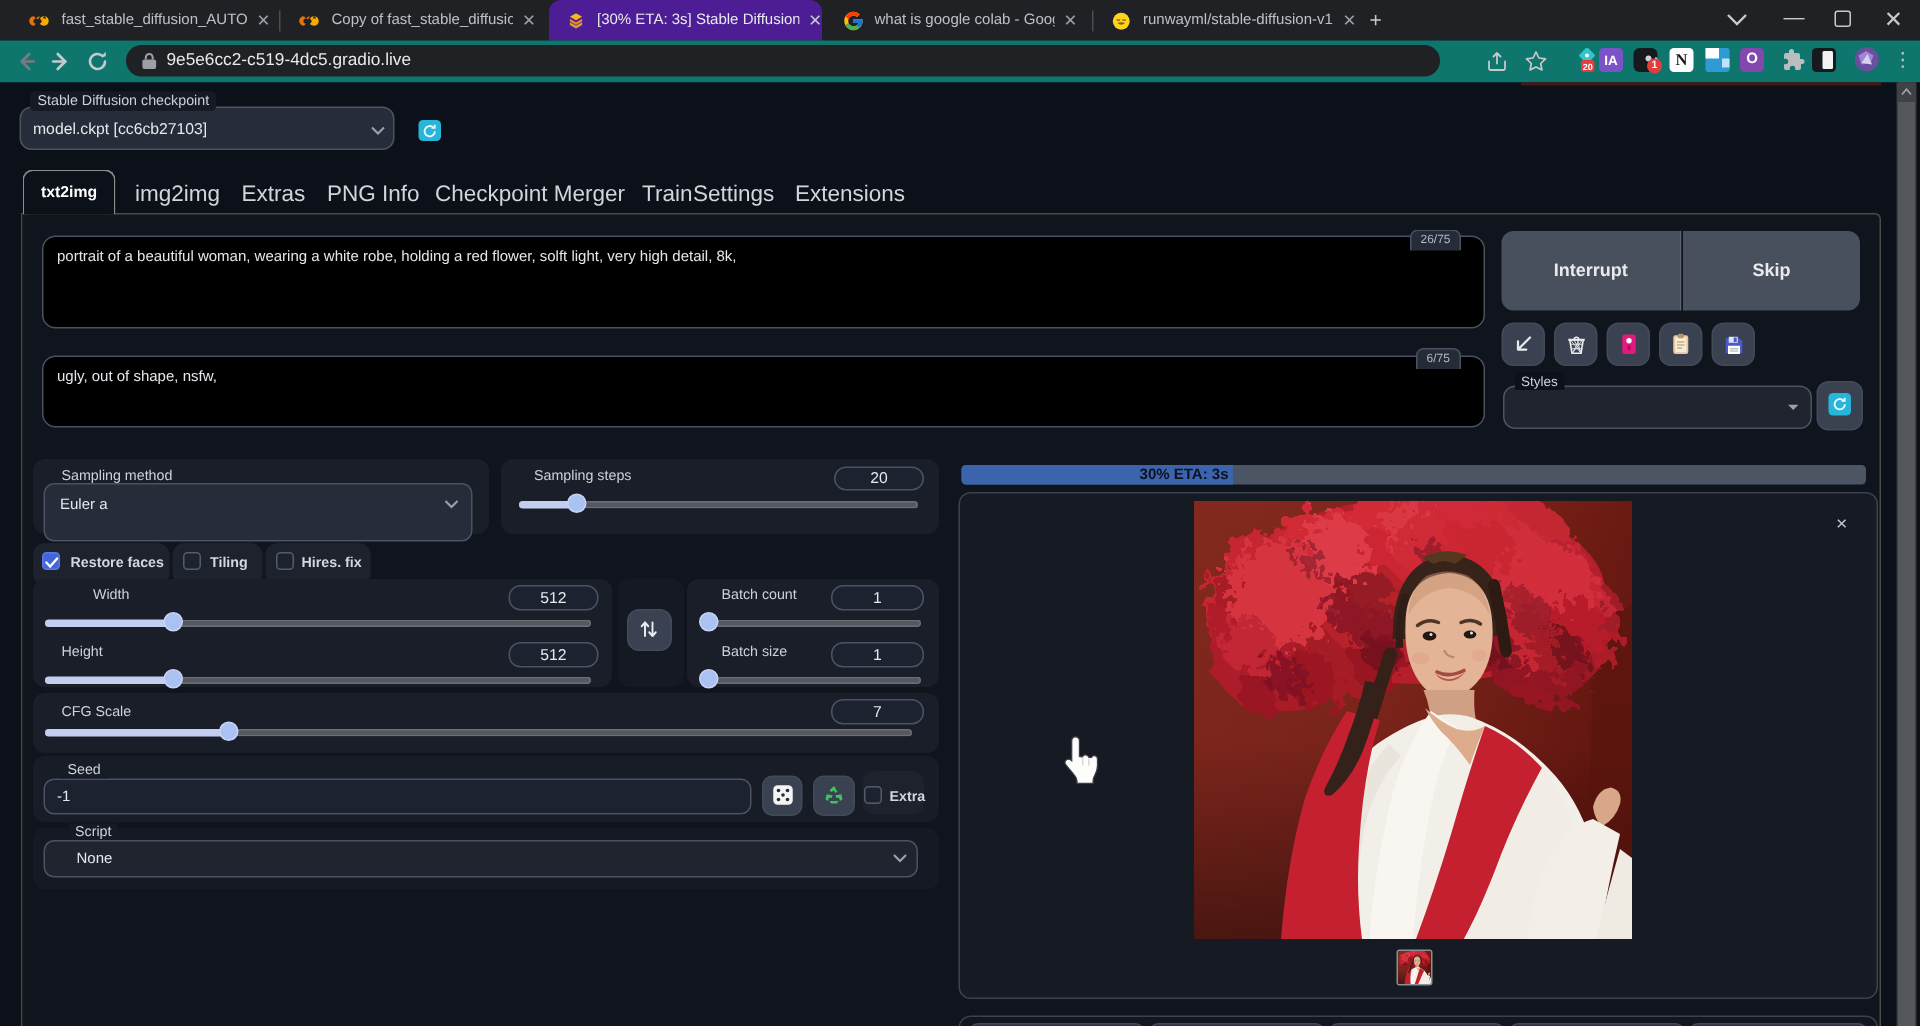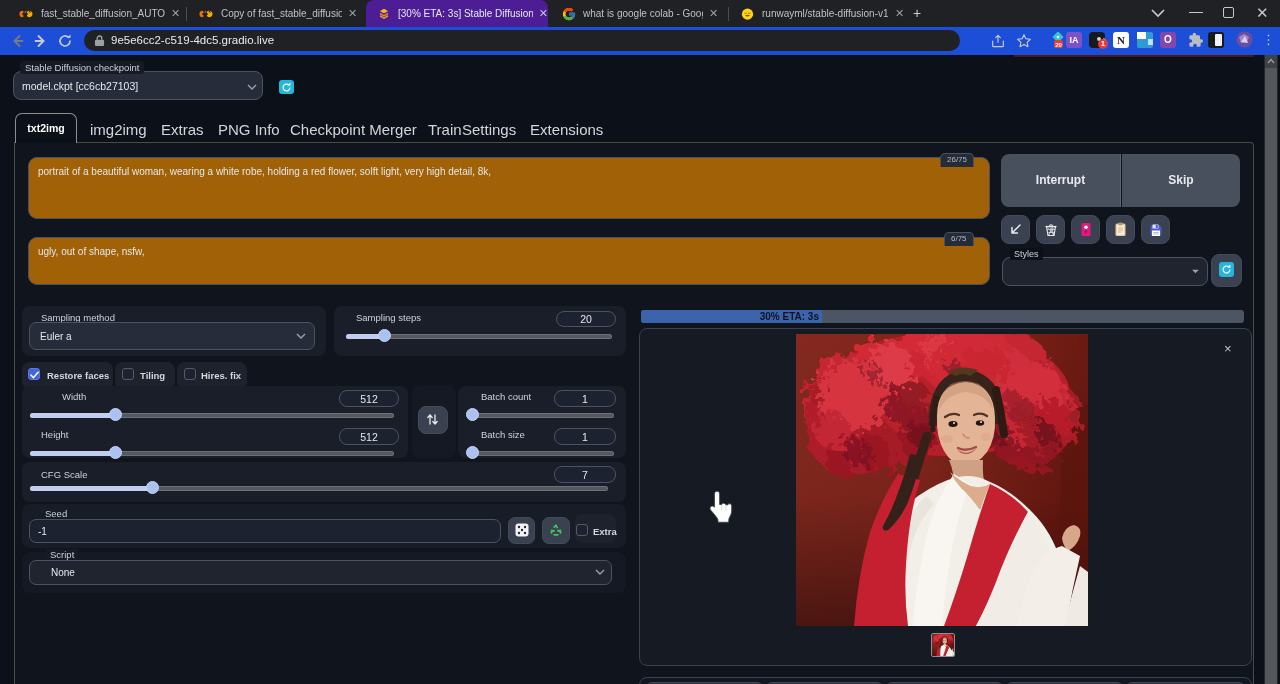--- a/index.html
+++ b/index.html
@@ -7,36 +7,36 @@
   .abs { position:absolute; }
   #stage { position:relative; width:1280px; height:684px; overflow:hidden; }
 
   
   #tabstrip { position:absolute; left:0; top:0; width:1280px; height:27px; background:#202124; }
   .tab { position:absolute; top:0; height:27px; display:flex; align-items:center; color:#bdc1c6; font-size:10px; }
   .tab .ttl { white-space:nowrap; overflow:hidden; }
   .tab.active { background:#4c1d95; border-radius:8px 8px 0 0; color:#e8eaed; }
   .tabx { color:#9aa0a6; font-size:11px; margin-left:6px; }
   .tabsep { position:absolute; top:7px; width:1px; height:14px; background:#4a4d51; }
-  #toolbar { position:absolute; left:0; top:27px; width:1280px; height:28px; background:#1d4ed8; }
+  #toolbar { position:absolute; left:0; top:27px; width:1280px; height:28px; background:#0f766e; }
   #omni { position:absolute; left:84px; top:3px; width:876px; height:21px; border-radius:11px; background:#202124; color:#e8eaed; font-size:11.5px; line-height:21px; }
   .winbtn { position:absolute; top:0; color:#c7cacd; }
 
   
   #page { position:absolute; left:0; top:55px; width:1280px; height:629px; background:#0c1019; }
 
   .blocklabel { color:#cdd2da; font-size:9.5px; }
 
   
   .gtab { position:absolute; top:66px; color:#d2d5da; font-size:15px; }
   #tabactive { position:absolute; left:15px; top:58px; width:62px; height:30px; border:1px solid #8d8d8d; border-bottom:none; border-radius:7px 7px 0 0; color:#fff; font-size:10.5px; font-weight:700; text-align:center; line-height:29px; background:#0c1019; z-index:2; }
   #wrapper { position:absolute; left:14px; top:87px; width:1240px; height:542px; border:1px solid #4c4a43; border-bottom:none; border-radius:0 4px 0 0; background:#10141d; }
 
   
-  .ta { position:absolute; background:#a16207; border:1px solid #4a5161; border-radius:9px; color:#e3e6eb; font-size:10px; padding:8px 9px; }
+  .ta { position:absolute; background:#000000; border:1px solid #4a5161; border-radius:9px; color:#e3e6eb; font-size:10px; padding:8px 9px; }
   .counter { position:absolute; color:#b3bac4; font-size:8px; background:#262b38; border:1px solid #4a5161; border-bottom:none; padding:1px 6px 3px; border-radius:5px 5px 0 0; }
 
   .bigbtn { position:absolute; background:#49505d; color:#e8eaee; font-size:12px; font-weight:600; text-align:center; }
   .smbtn { position:absolute; width:29px; height:29px; background:#3a4150; border:1px solid #434b59; border-radius:8px; display:flex; align-items:center; justify-content:center; }
 
   .slider-track { position:absolute; height:5px; background:#55595f; border-radius:3px; border:1px solid #6b6f76; border-left:none; }
   .slider-fill { position:absolute; height:5px; background:#c3cdf0; border-radius:3px; }
   .slider-thumb { position:absolute; width:13px; height:13px; border-radius:50%; background:#a9c2f2; border:1px solid #c9d4f5; }
   .numbox { position:absolute; background:#1c2230; border:1px solid #4b5362; border-radius:8px; color:#e6e8ec; font-size:10.5px; text-align:center; }
   .ddbox { position:absolute; background:#262c39; border:1px solid #4b5362; border-radius:7px; color:#e6e8ec; font-size:10px; }
@@ -241,21 +241,21 @@
         <path d="M1 1l4 4 4-4" fill="#9aa2ae"></path>
       </svg>
     <div class="abs" style="left:1211px;top:199px;width:31px;height:33px;background:#3a4150;border:1px solid #434b59;border-radius:8px;"></div>
     <div class="abs" style="left:1219px;top:207px;width:15px;height:15px;background:#27b5d9;border-radius:3px;"></div>
     <svg class="abs" style="left:1221px;top:209px" width="11" height="11" viewBox="0 0 16 16">
         <path d="M13 8a5 5 0 1 1-1.6-3.7M12.8 1.6v3.1H9.7" stroke="#eafaff" stroke-width="1.8" fill="none"></path>
       </svg>
 
     <div class="panelblock" style="left:22px;top:251px;width:304px;height:50px;"></div>
     <div class="abs blocklabel" style="left:41px;top:257px;">Sampling method</div>
-    <div class="ddbox" style="left:29px;top:267px;width:286px;height:28px;">
+    <div class="ddbox" style="left:29px;top:267px;width:286px;height:39px;">
         <span style="position:absolute;left:10px;top:8px;">Euler a</span>
       </div>
     <svg class="abs" style="left:296px;top:278px" width="10" height="7" viewBox="0 0 10 7">
         <path d="M1 1l4 4 4-4" stroke="#9aa2ae" stroke-width="1.4" fill="none"></path>
       </svg>
 
     <div class="panelblock" style="left:334px;top:251px;width:292px;height:50px;"></div>
     <div class="abs blocklabel" style="left:356px;top:257px;">Sampling steps</div>
     <div class="numbox" style="left:556px;top:256px;width:60px;height:16px;line-height:15px;">20</div>
     <div class="slider-track" style="left:346px;top:279px;width:266px;"></div>

